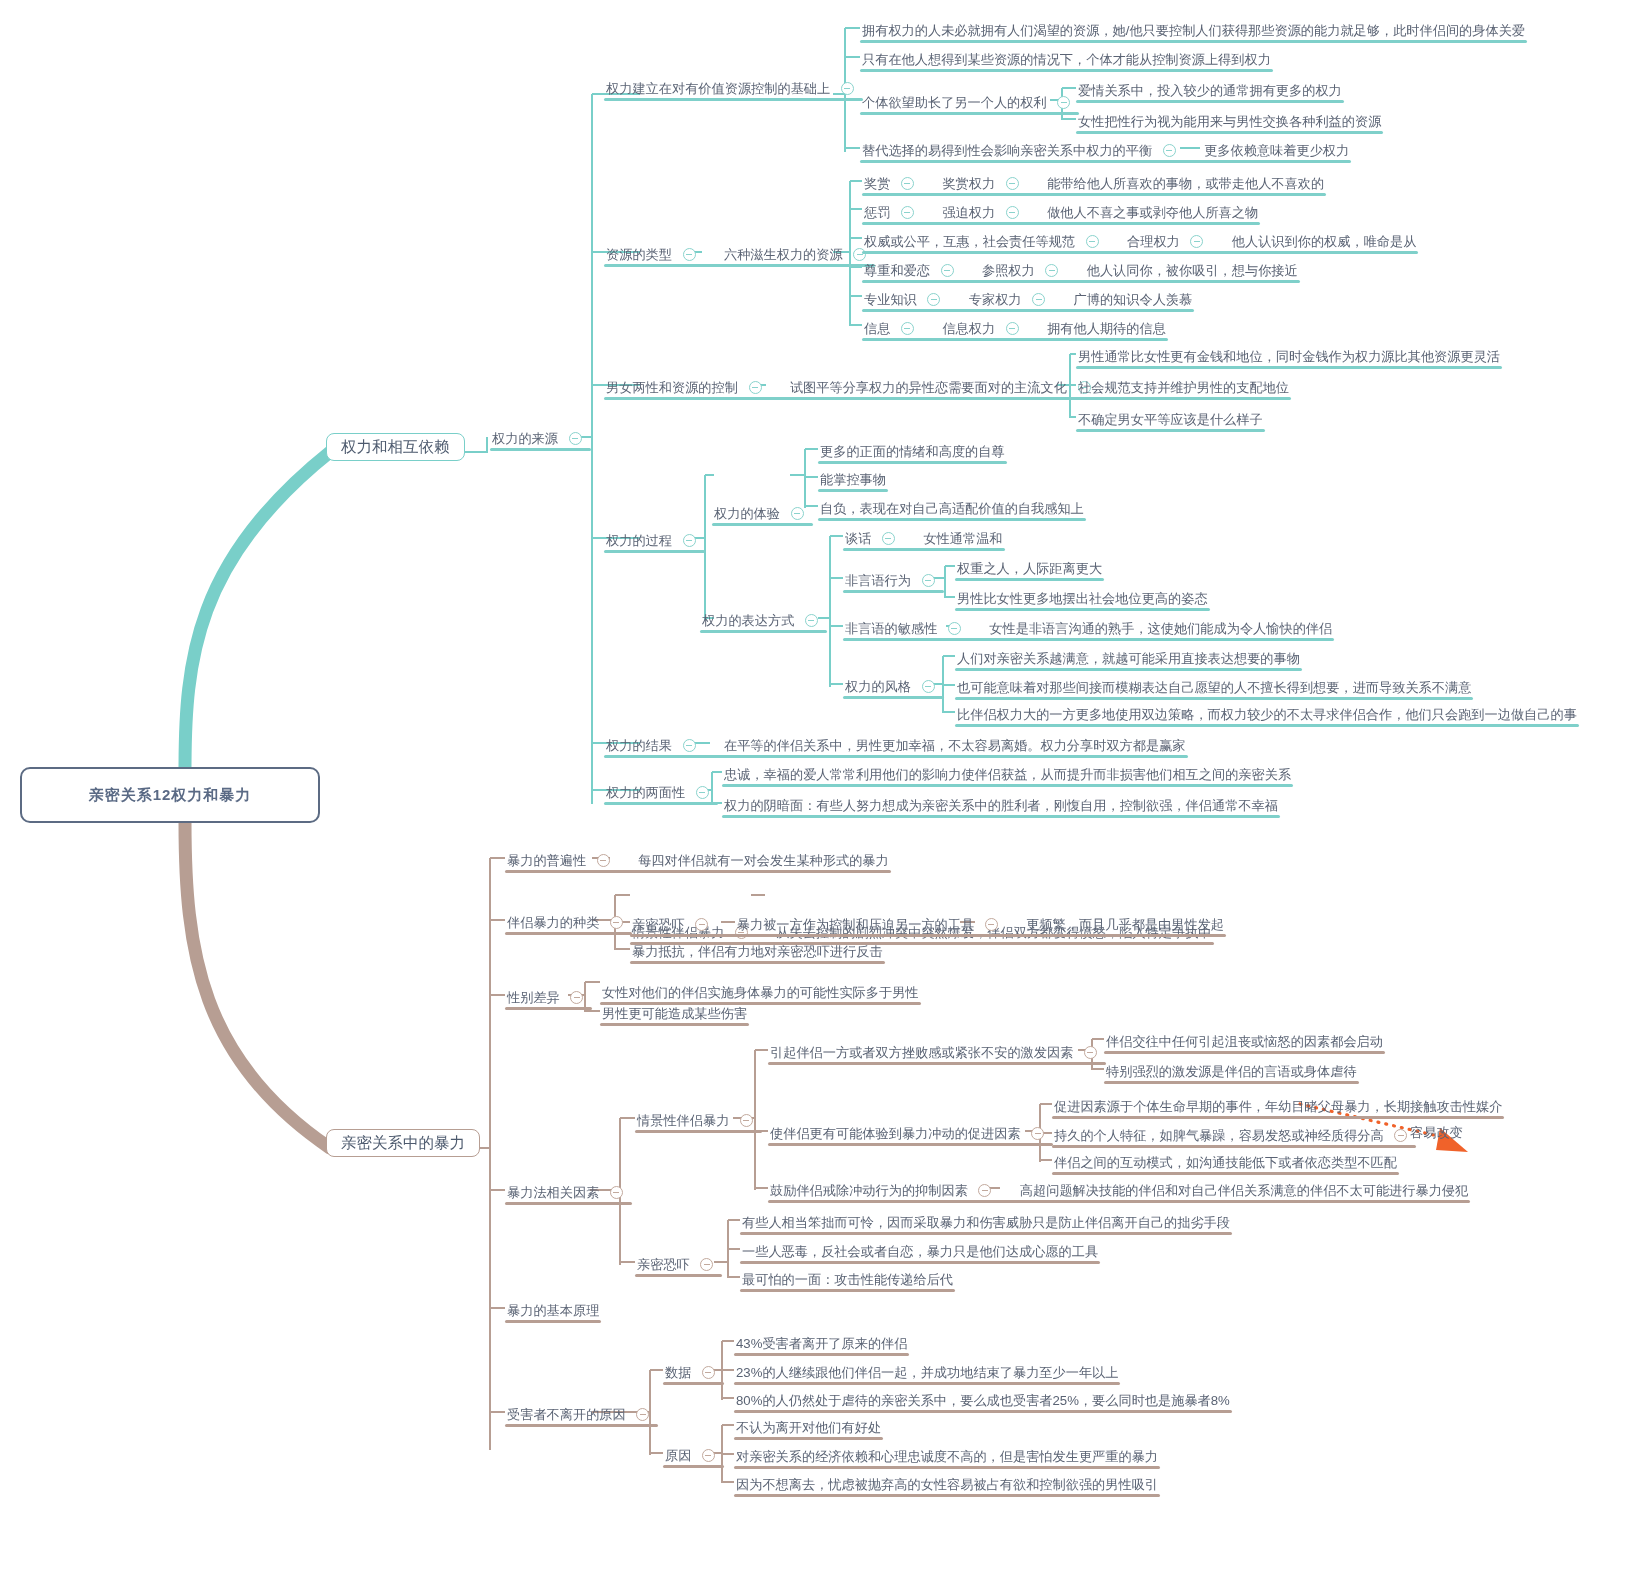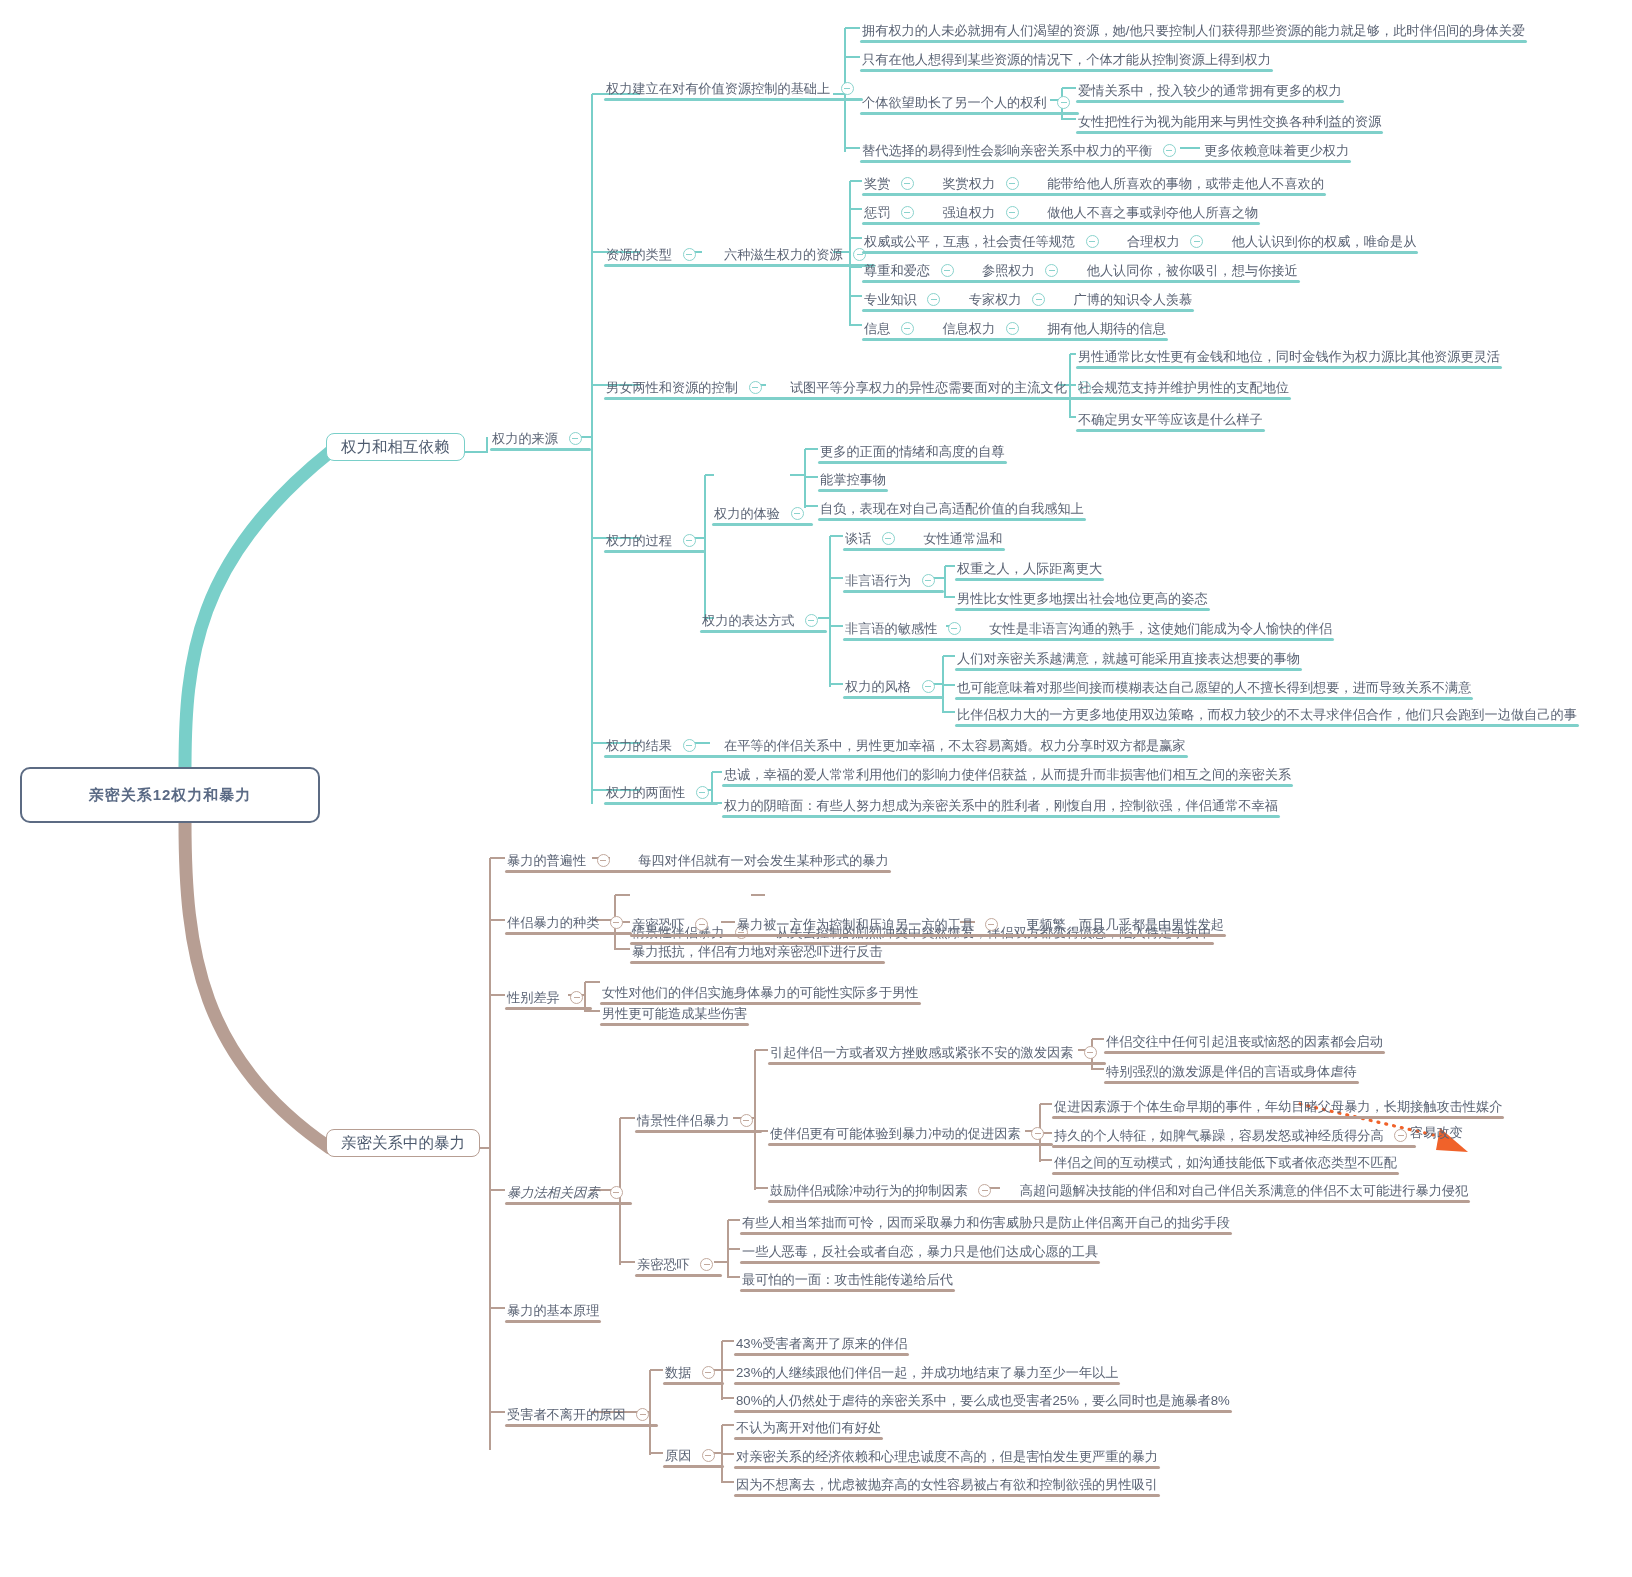--- a/index.html
+++ b/index.html
@@ -515,21 +515,21 @@
     <span class="txt">性别差异</span>
     <span class="toggle brown"></span>
   </div>
   <div class="topic brown" style="left:600px; top:972px;margin-top:8px;">
     <span class="txt">女性对他们的伴侣实施身体暴力的可能性实际多于男性</span>
   </div>
   <div class="topic brown" style="left:600px; top:1001px;">
     <span class="txt">男性更可能造成某些伤害</span>
   </div>
 
-  <div class="topic brown" style="left:505px; top:1180px;font-style:italic;">
+  <div class="topic brown" style="left:505px; top:1180px;">
     <span class="txt">暴力法相关因素</span>
     <span class="toggle brown"></span>
   </div>
   <div class="topic brown" style="left:635px; top:1108px;">
     <span class="txt">情景性伴侣暴力</span>
     <span class="toggle brown"></span>
   </div>
   <div class="topic brown" style="left:768px; top:1040px;">
     <span class="txt">引起伴侣一方或者双方挫败感或紧张不安的激发因素</span>
     <span class="toggle brown"></span>

